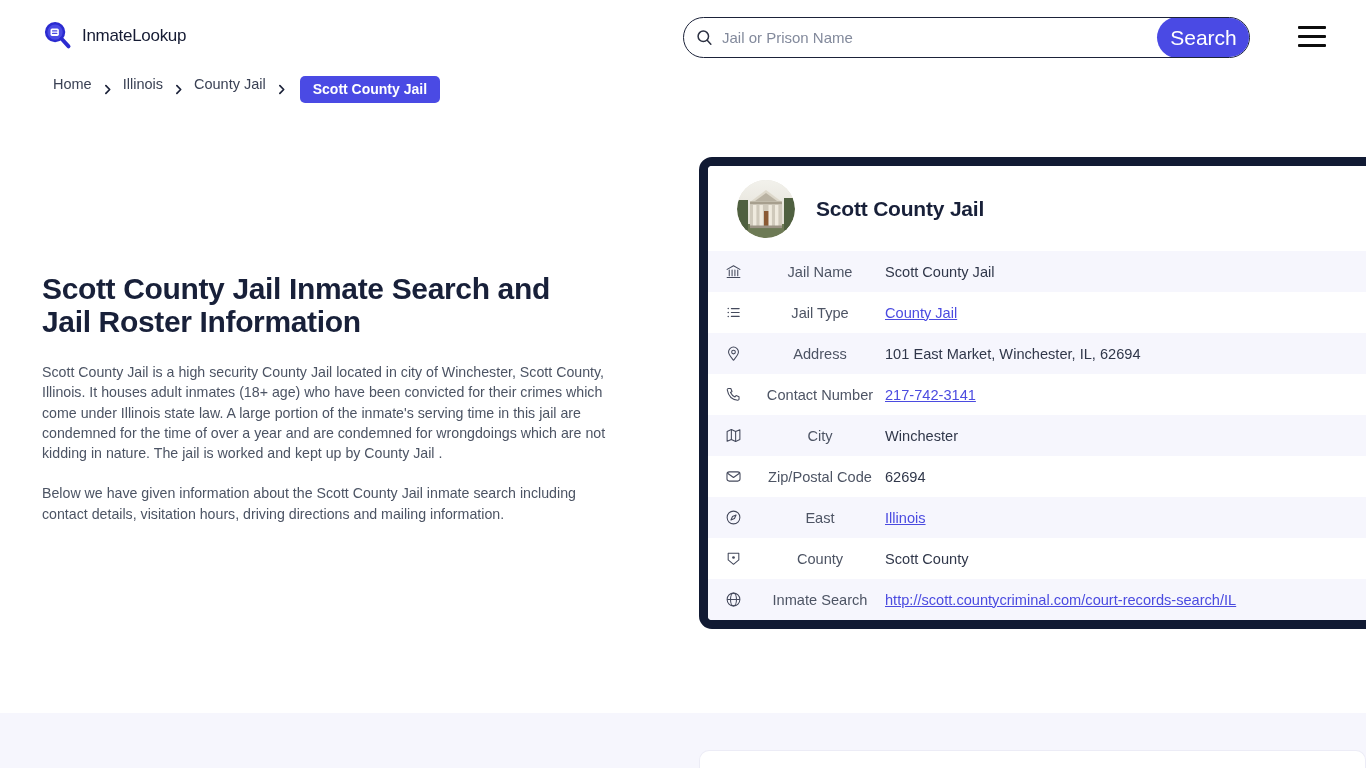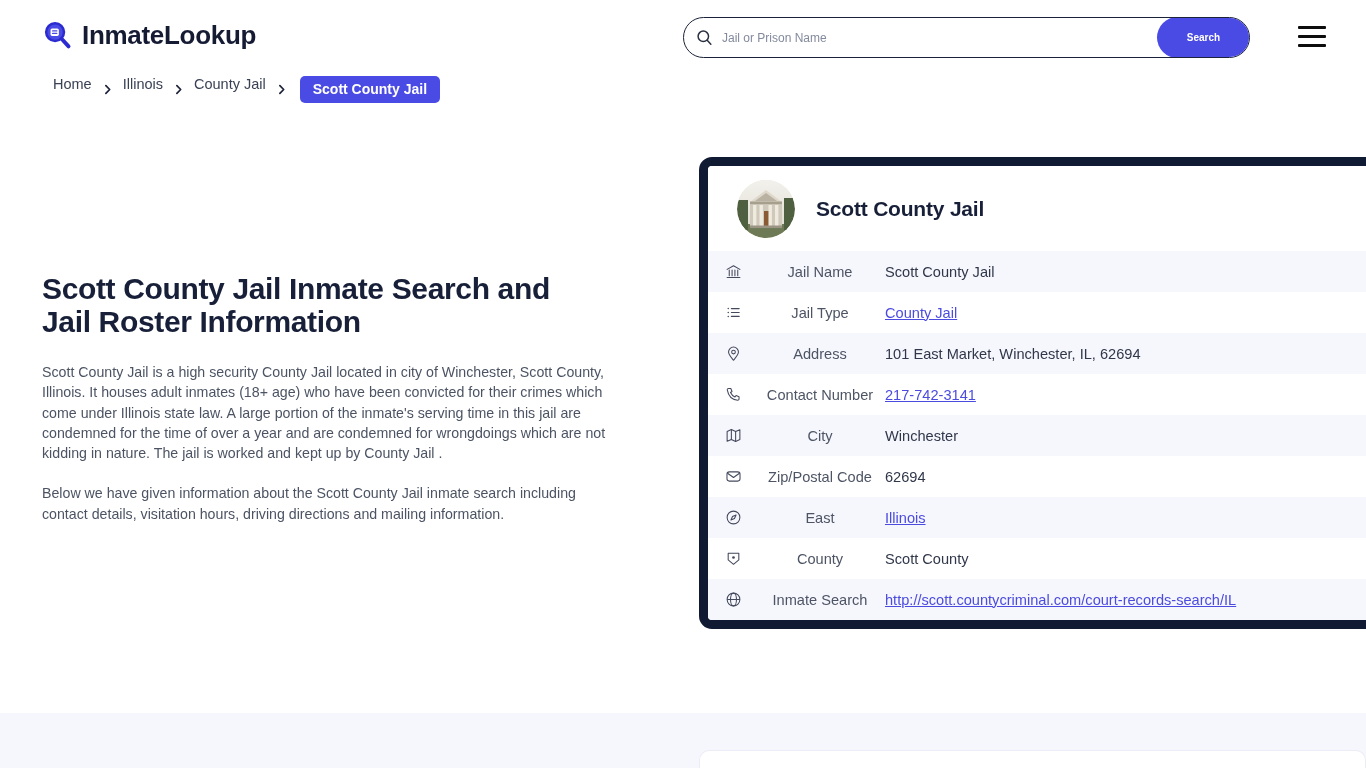--- a/index.html
+++ b/index.html
@@ -38,22 +38,22 @@
     gap: 9px;
     cursor: pointer;
   }
   .brand-mark {
     width: 31px;
     height: 31px;
     position: relative;
     flex: 0 0 auto;
   }
   .brand-name {
-    font-size: 26px;
-    font-weight: 700;
+    font-size: 17px;
+    font-weight: 400;
     letter-spacing: -0.3px;
     color: #151b33;
     white-space: nowrap;
   }
 
   .search-wrap {
     position: absolute;
     left: 683px;
     top: 17px;
     width: 567px;
@@ -71,35 +71,35 @@
     align-items: center;
     justify-content: center;
     padding-left: 7px;
     flex: 0 0 auto;
   }
   .search-input {
     flex: 1 1 auto;
     border: none;
     outline: none;
     font-family: "Liberation Sans", sans-serif;
-    font-size: 12px;
+    font-size: 15px;
     color: #33384d;
     background: transparent;
     padding: 0 4px;
   }
   .search-input::placeholder { color: #838a9c; }
   .search-btn {
     flex: 0 0 auto;
     width: 93px;
     border: none;
     background: #4a4ae4;
     color: #ffffff;
     font-family: "Liberation Sans", sans-serif;
-    font-size: 10px;
-    font-weight: 700;
+    font-size: 21px;
+    font-weight: 400;
     cursor: pointer;
     border-radius: 22px;
     margin: -1px -1px -1px 0;
   }
 
   .hamburger {
     position: absolute;
     left: 1298px;
     top: 26px;
     width: 28px;

